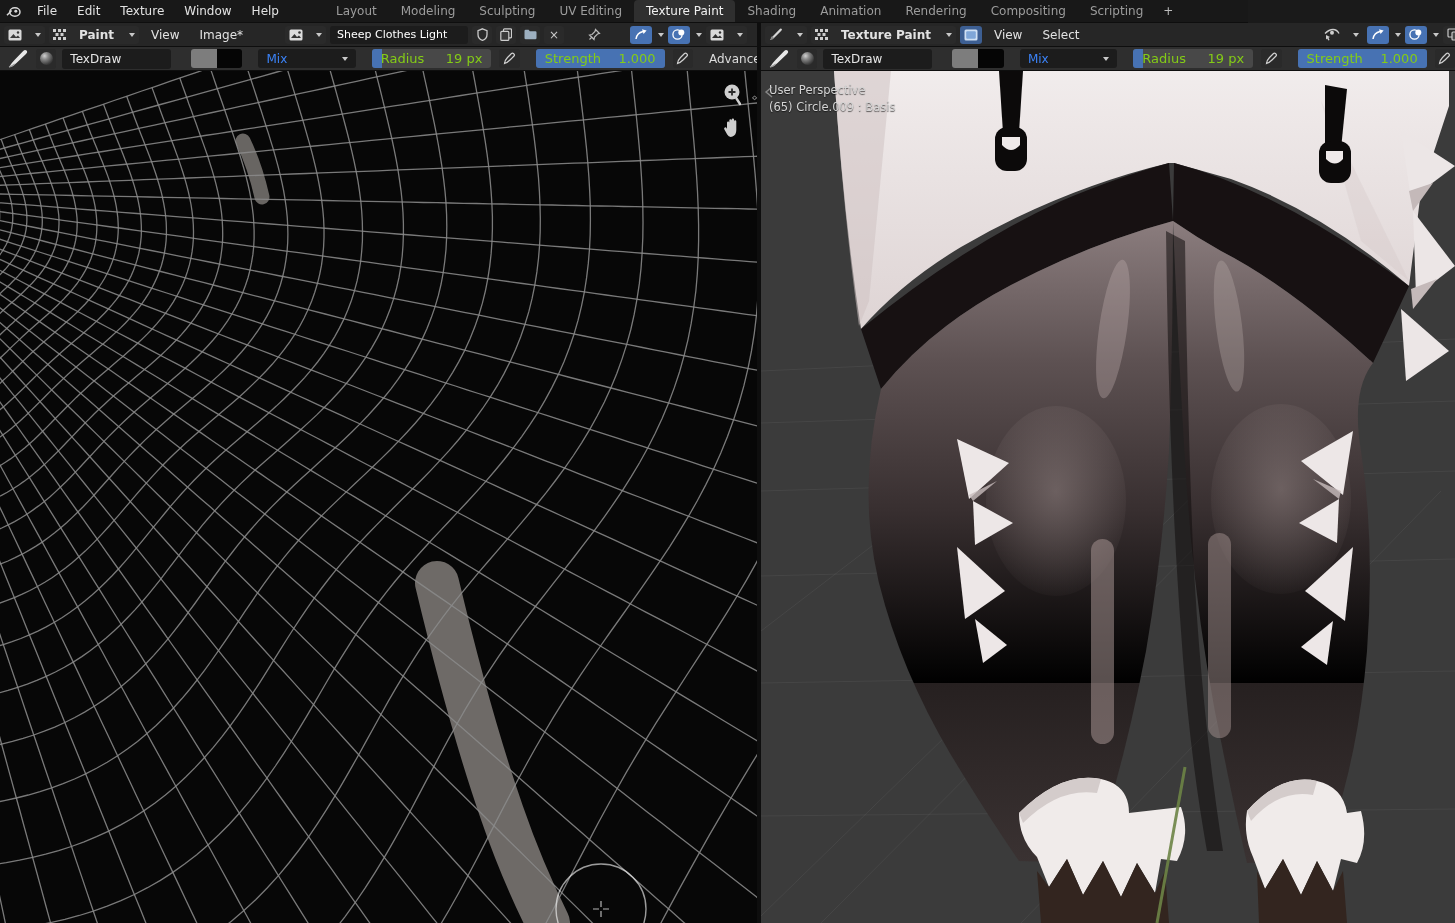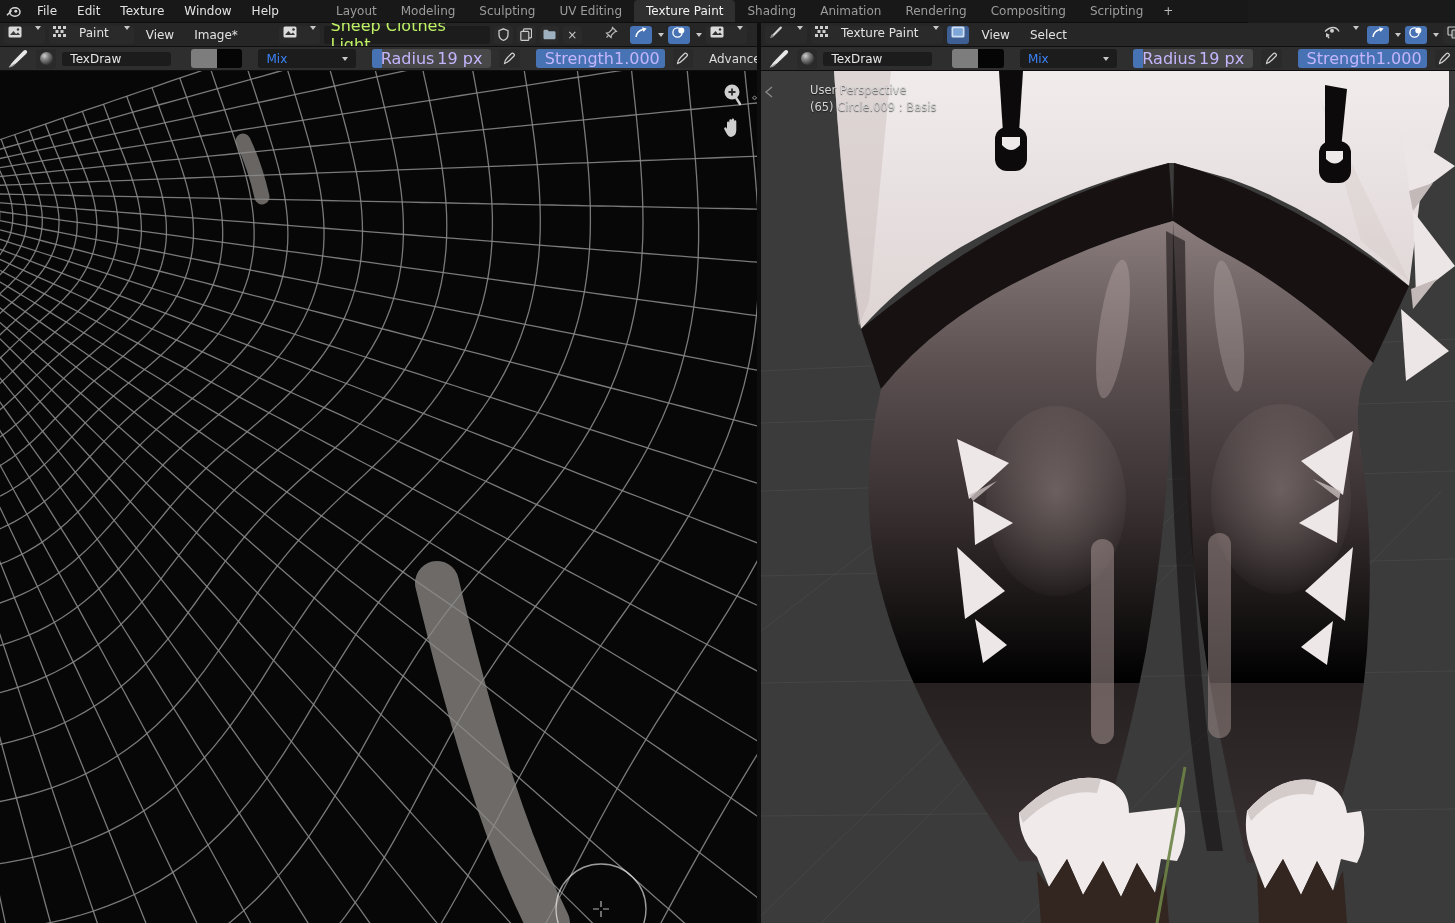--- a/index.html
+++ b/index.html
@@ -27,65 +27,65 @@
   .tab{color:var(--dim);font-size:12px;padding:4px 12px;border-radius:4px 4px 0 0;white-space:nowrap;}
   .tab.active{background:#2f2f2f;color:#f0f0f0;}
   .tab.plus{color:#bdbdbd;padding:4px 8px;}
 
   
   .hdr{position:absolute;top:23px;height:24px;background:var(--header);display:flex;
     align-items:center;gap:4px;border-bottom:1px solid var(--divider);overflow:hidden;z-index:30;}
   .hdr-left{left:0;width:757px;padding-left:4px;}
   .hdr-right{left:761px;width:694px;padding-left:4px;}
   .hdr .menu-item{padding:2px 8px;}
-  .iconbtn{display:flex;gap:11px;background:var(--btn);border-radius:3px;
-    height:18px;padding:0 4px;}
+  .iconbtn{display:flex;align-items:center;gap:11px;background:var(--btn);border-radius:3px;
+    height:18px;padding:0 4px;font-weight:bold;}
   .iconbtn.flat{background:transparent;}
   .iconbtn.blue{background:var(--accent);}
   .chev{width:0;height:0;border-left:3.5px solid transparent;border-right:3.5px solid transparent;
     border-top:4px solid #c8c8c8;margin-left:2px;}
-  .namefield{background:var(--field);color:#bef264;font-size:16px;height:18px;display:flex;
+  .namefield{background:var(--field);color:#ffffff;font-size:11px;height:18px;display:flex;
     align-items:center;padding:0 7px;border-radius:3px;min-width:138px;}
   .smallbtn{width:20px;height:18px;background:var(--btn);border-radius:3px;display:flex;
     align-items:center;justify-content:center;color:#c9c9c9;font-size:12px;}
   .spacer{flex:1;}
   svg.ic{display:block;}
 
   
   .tools{position:absolute;top:47px;height:24px;background:var(--toolrow);display:flex;
     align-items:center;gap:6px;border-bottom:1px solid var(--divider);overflow:hidden;z-index:30;}
   .tools-left{left:0;width:757px;padding-left:6px;}
   .tools-right{left:761px;width:694px;padding-left:6px;}
   .brush-big{width:26px;height:22px;display:flex;align-items:center;justify-content:center;}
   .sphere-btn{width:22px;height:20px;background:var(--btn);border-radius:3px;display:flex;
     align-items:center;justify-content:center;}
   .sphere{width:13px;height:13px;border-radius:50%;
     background:radial-gradient(circle at 35% 30%, #cfcfcf 0%, #8a8a8a 28%, #3c3c3c 70%, #242424 100%);}
-  .txtfield{background:var(--field);color:#e6e6e6;font-size:12px;height:14px;display:flex;
+  .txtfield{background:var(--field);color:#e6e6e6;font-size:12px;height:20px;display:flex;
     align-items:center;padding:0 8px;border-radius:3px;width:116px;}
   .swatches{display:flex;height:19px;width:56px;border-radius:3px;overflow:hidden;margin-left:14px;}
   .swatch-fg{flex:1;background:#7d7d7d;}
   .swatch-bg{flex:1;background:#050505;}
   .dropdown{background:var(--field);color:#3b82f6;font-size:12px;height:19px;display:flex;
     align-items:center;justify-content:space-between;padding:0 8px;border-radius:3px;width:104px;margin-left:10px;}
   .slider{position:relative;height:19px;border-radius:3px;background:#484848;overflow:hidden;
     display:flex;align-items:center;justify-content:space-between;padding:0 9px;margin-left:10px;}
   .slider .fill{position:absolute;left:0;top:0;bottom:0;background:var(--accent);}
-  .slider span{position:relative;font-size:16px;color:#c4b5fd;z-index:1;}
+  .slider span{position:relative;font-size:13px;color:#84cc16;z-index:1;}
   .slider.radius{width:128px;}
   .slider.strength{width:138px;}
   .pressure{width:22px;height:19px;border-radius:3px;background:var(--btn);display:flex;
     align-items:center;justify-content:center;margin-left:2px;}
   .adv{color:#dcdcdc;font-size:12px;margin-left:10px;white-space:nowrap;overflow:hidden;width:52px;}
 
   
   .uv-canvas{position:absolute;left:0;top:71px;width:757px;height:852px;background:#070707;z-index:10;}
   .vp-canvas{position:absolute;left:761px;top:71px;width:694px;height:852px;background:#3b3b3b;z-index:10;}
   .vdivider{position:absolute;left:757px;top:23px;width:4px;height:900px;background:var(--divider);z-index:35;}
-  .overlay-text{position:absolute;left:8px;color:#d4d4d4;font-size:11.5px;text-shadow:0 1px 1px rgba(0,0,0,.6);z-index:20;margin-left:41px;}
+  .overlay-text{position:absolute;left:8px;color:#d4d4d4;font-size:11.5px;text-shadow:0 1px 1px rgba(0,0,0,.6);z-index:20;}
   .ot1{top:12px;} .ot2{top:29px;}
   .nav-gizmos{position:absolute;right:14px;top:12px;z-index:20;display:flex;flex-direction:column;gap:10px;align-items:center;}
   .corner-handle{position:absolute;right:1px;top:20px;color:#8f8f8f;font-size:11px;z-index:21;letter-spacing:-2px;}
 </style>
 </head>
 <body>
 
 <div class="app">
 
   <div class="topbar">

